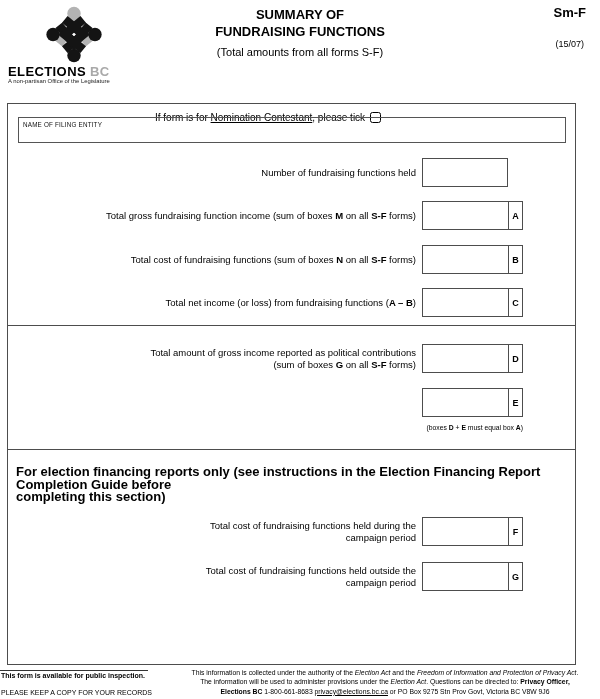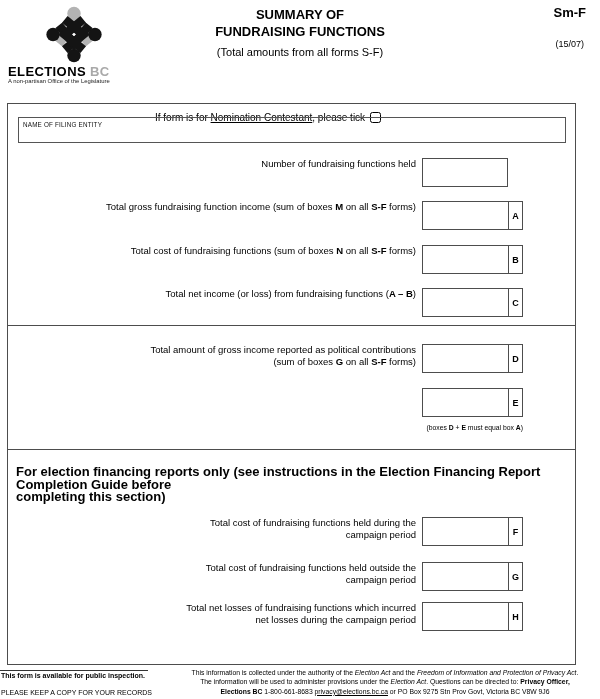--- a/index.html
+++ b/index.html
@@ -29,21 +29,21 @@
 
   
   .frame { position:absolute; left:7px; top:103px; width:569px; height:562px; border:1px solid #4d4d4d; }
   .hr { position:absolute; left:7px; width:569px; height:1px; background:#4d4d4d; }
   .hr1 { top:325px; } .hr2 { top:449px; }
 
   .name-box { position:absolute; left:18px; top:117px; width:548px; height:26px; border:1px solid #555; }
   .name-box .nlabel { position:absolute; left:4px; top:3px; font-size:6.3px; letter-spacing:0.2px; color:#111; }
 
   .row { position:absolute; left:0; width:600px; height:29px; }
-  .lbl { position:absolute; right:184px; top:0; bottom:0; display:flex; 
+  .lbl { position:absolute; right:184px; top:0; bottom:0; display:flex; align-items:center;
          text-align:right; font-size:9.5px; line-height:11.5px; white-space:pre-line; }
   .fbox { position:absolute; left:422px; top:0; height:29px; width:101px; border:1px solid #4d4d4d; display:flex; background:#fff; }
   .fbox.noletter { width:86px; }
   .fmain { flex:1; }
   .flet { width:14px; border-left:1px solid #4d4d4d; display:flex; align-items:center; justify-content:center;
           font-size:9px; font-weight:700; }
 
   .note { position:absolute; top:424px; right:77px; font-size:6.8px; }
 
   .sec-heading { position:absolute; left:16px; top:466px; width:548px; font-size:13px; font-weight:700;
@@ -168,28 +168,20 @@
 
   <div class="row" style="top:562px">
     <div class="lbl"><span><span>Total cost of fundraising functions held outside the
 campaign period</span></span></div>
     <div class="fbox">
         <div class="fmain"></div>
         <div class="flet">G</div>
       </div>
   </div>
 
-  <div class="row" style="top:602px">
-    <div class="lbl"><span><span>Total net losses of fundraising functions which incurred
-net losses during the campaign period</span></span></div>
-    <div class="fbox">
-        <div class="fmain"></div>
-        <div class="flet">H</div>
-      </div>
-  </div>
 
   <div class="foot-rule"></div>
   <div class="foot-bold">This form is available for public inspection.</div>
   <div class="foot-keep">PLEASE KEEP A COPY FOR YOUR RECORDS</div>
   <div class="privacy"><span><span>This information is collected under the authority of the </span><span style="font-style: italic;">Election Act</span><span> and the </span><span style="font-style: italic;">Freedom of Information and Protection of Privacy Act</span><span>.
 The information will be used to administer provisions under the </span><span style="font-style: italic;">Election Act</span><span>. Questions can be directed to: </span><span style="font-weight: 700;">Privacy Officer,</span><span>
 </span><span style="font-weight: 700;">Elections BC</span><span> 1-800-661-8683 </span><span style="text-decoration: underline;">privacy@elections.bc.ca</span><span> or PO Box 9275 Stn Prov Govt, Victoria BC V8W 9J6</span></span></div>
 
 </div>
 

